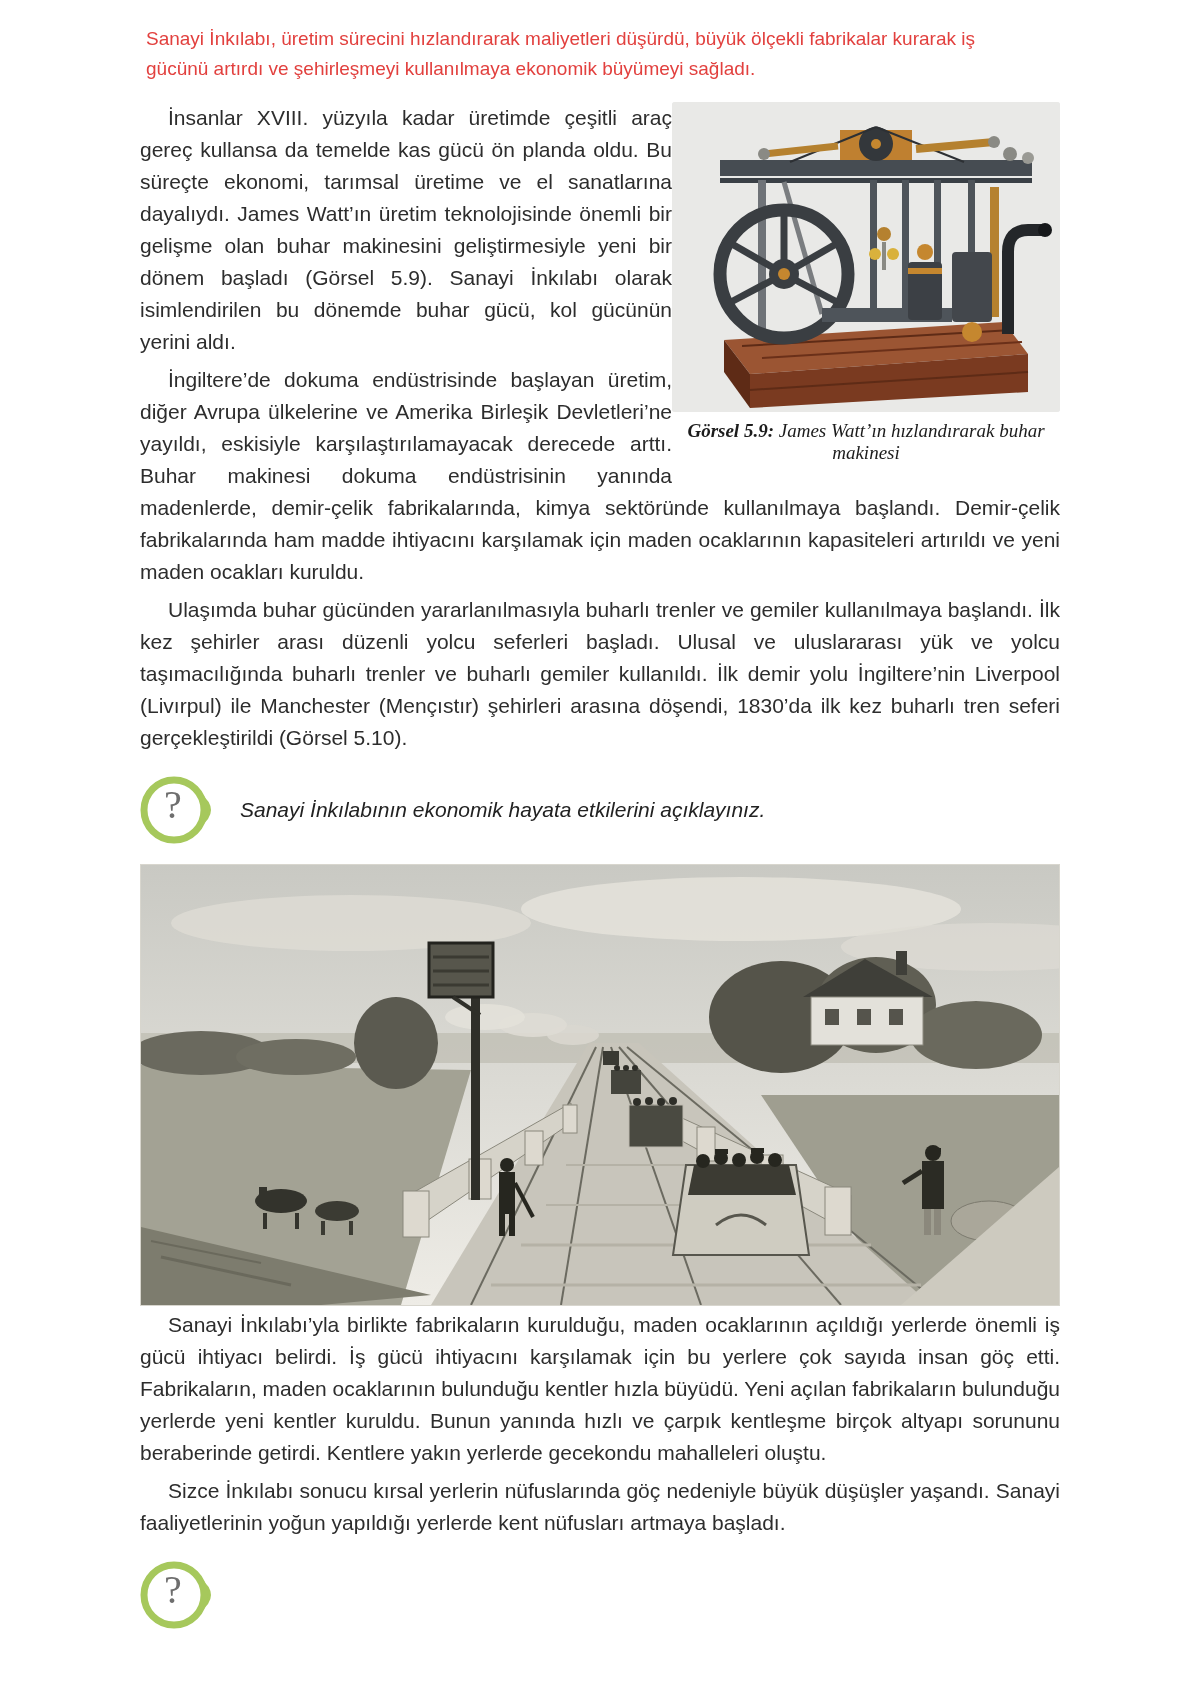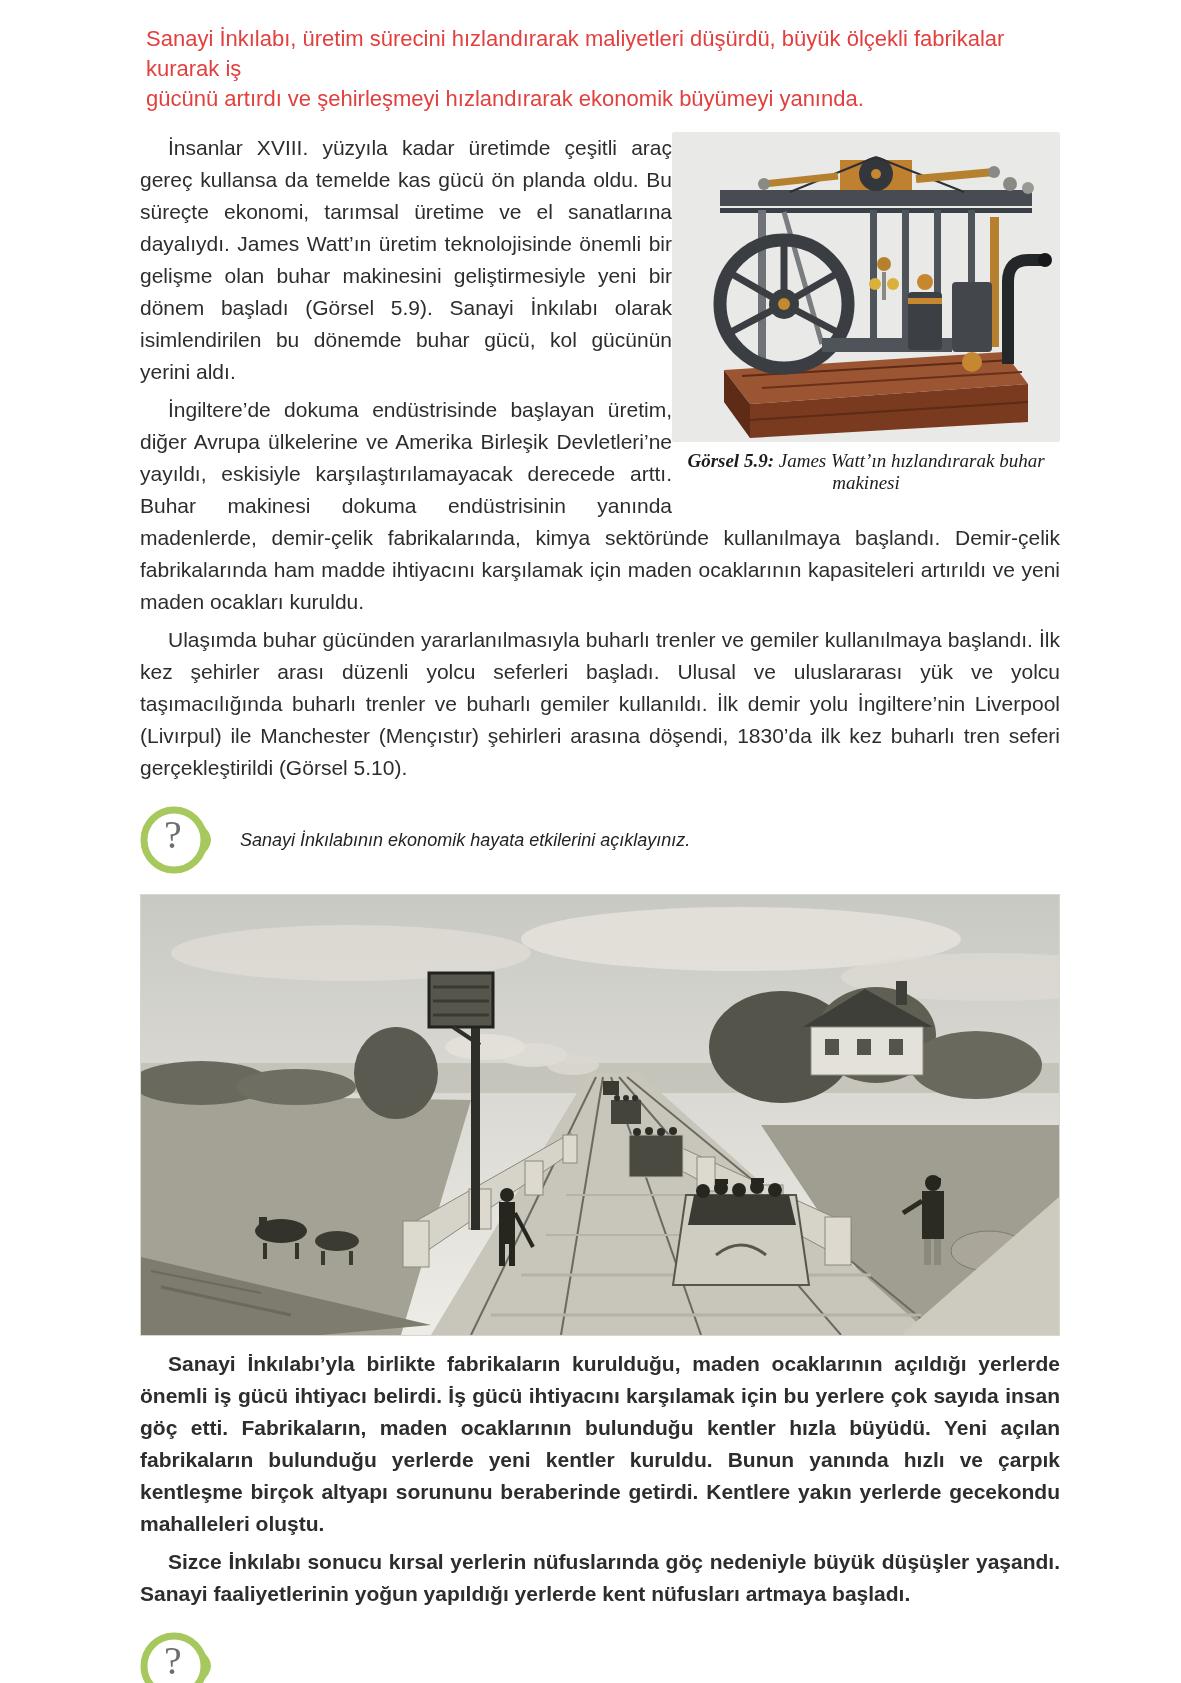--- a/index.html
+++ b/index.html
@@ -3,21 +3,21 @@
 <meta charset="utf-8">
 <style>
   html,body{margin:0;padding:0;background:#ffffff;}
   .page{
     position:relative;width:1181px;height:1683px;background:#ffffff;
     font-family:"Liberation Sans","DejaVu Sans",sans-serif;color:#2d2d2d;
     overflow:hidden;
   }
   .content{position:absolute;left:140px;top:24px;width:920px;}
   
-  .red-note{color:#e2403e;font-size:22px;line-height:30px;font-weight:400;}
+  .red-note{color:#e2403e;font-size:19px;line-height:30px;font-weight:400;}
   .red-note .line{display:block;}
   .intro-note{padding-left:6px;}
   
   .bodytext{font-size:21px;line-height:32px;text-align:justify;margin-top:18px;}
   .bodytext p{margin:0 0 6px 0;text-indent:28px;}
   
   .fig9{float:right;width:388px;margin:0 75px 10px 0;}
   .fig9 .imgbox{width:388px;height:310px;background:#e9e9e7;border-radius:3px;overflow:hidden;}
   .fig-cap{
     font-family:"Liberation Serif","DejaVu Serif",serif;font-style:italic;
@@ -25,40 +25,40 @@
   }
   .fig-cap .cap-label{font-weight:bold;}
   
   .q-row{display:flex;align-items:center;gap:22px;margin:16px 0 14px 0;min-height:80px;}
   .q-icon{position:relative;width:78px;height:78px;flex:0 0 78px;}
   .q-mark{
     position:absolute;left:0;top:10px;width:66px;text-align:center;
     font-family:"Liberation Serif","DejaVu Serif",serif;
     font-size:40px;color:#6e6e6e;
   }
-  .q-text{font-style:italic;font-size:18px;color:#222;}
+  .q-text{font-style:italic;font-size:21px;color:#222;}
   
   .fig10{margin-top:4px;}
   .fig10 .imgbox{width:918px;height:440px;border:1px solid #d8d6ce;overflow:hidden;background:#dcdad2;}
   .fig10 .fig-cap{margin-top:6px;}
   
   .page-number{
     position:absolute;left:140px;width:920px;top:1585px;text-align:center;
     font-size:21px;color:#1f1f1f;z-index:5;
   }
 </style>
 </head>
 <body>
 
 <div class="page">
   <div class="content">
 
     <div class="red-note intro-note">
       <span class="line">Sanayi İnkılabı, üretim sürecini hızlandırarak maliyetleri düşürdü, büyük ölçekli fabrikalar kurarak iş</span>
-      <span class="line">gücünü artırdı ve şehirleşmeyi hızlandırarak ekonomik büyümeyi yanında.</span>
+      <span class="line">gücünü artırdı ve şehirleşmeyi kullanılmaya ekonomik büyümeyi sağladı.</span>
     </div>
 
     <div class="bodytext">
 
       <figure class="fig9" style="margin-block:0;margin-inline:0;">
         <div class="imgbox">
           <svg width="388" height="310" viewBox="0 0 388 310">
             <rect x="0" y="0" width="388" height="310" fill="#e9e9e7"></rect>
 
             <polygon points="52,238 332,220 356,252 78,272" fill="#9b5533"></polygon>
@@ -245,21 +245,21 @@
           <ellipse cx="896" cy="382" rx="42" ry="22" fill="#b2afa1" stroke="#7c7a6e"></ellipse>
 
           <polygon points="0,362 290,430 180,440 0,440" fill="#7d7c6e"></polygon>
           <line x1="20" y1="392" x2="150" y2="420" stroke="#6a695c" stroke-width="3"></line>
           <line x1="10" y1="376" x2="120" y2="398" stroke="#6a695c" stroke-width="2"></line>
           <polygon points="760,440 918,302 918,440" fill="#cdcabf"></polygon>
         </svg>
       </div>
     </figure>
 
-    <div class="bodytext" style="margin-top:12px;font-weight:bold;">
+    <div class="bodytext" style="margin-top:3px;">
       <p>Sanayi İnkılabı’yla birlikte fabrikaların kurulduğu, maden ocaklarının açıldığı yerlerde önemli iş gücü ihtiyacı belirdi. İş gücü ihtiyacını karşılamak için bu yerlere çok sayıda insan göç etti. Fabrikaların, maden ocaklarının bulunduğu kentler hızla büyüdü. Yeni açılan fabrikaların bulunduğu yerlerde yeni kentler kuruldu. Bunun yanında hızlı ve çarpık kentleşme birçok altyapı sorununu beraberinde getirdi. Kentlere yakın yerlerde gecekondu mahalleleri oluştu.</p>
       <p>Sizce İnkılabı sonucu kırsal yerlerin nüfuslarında göç nedeniyle büyük düşüşler yaşandı. Sanayi faaliyetlerinin yoğun yapıldığı yerlerde kent nüfusları artmaya başladı.</p>
     </div>
 
     <div class="q-row">
       <div class="q-icon">
         <svg width="78" height="78" viewBox="0 0 78 78">
           <path d="M60 22 Q82 39 60 56 Q72 39 60 22" fill="#a6c85c"></path>
           <circle cx="34" cy="39" r="30" fill="#ffffff" stroke="#a6c85c" stroke-width="7"></circle>
         </svg>

